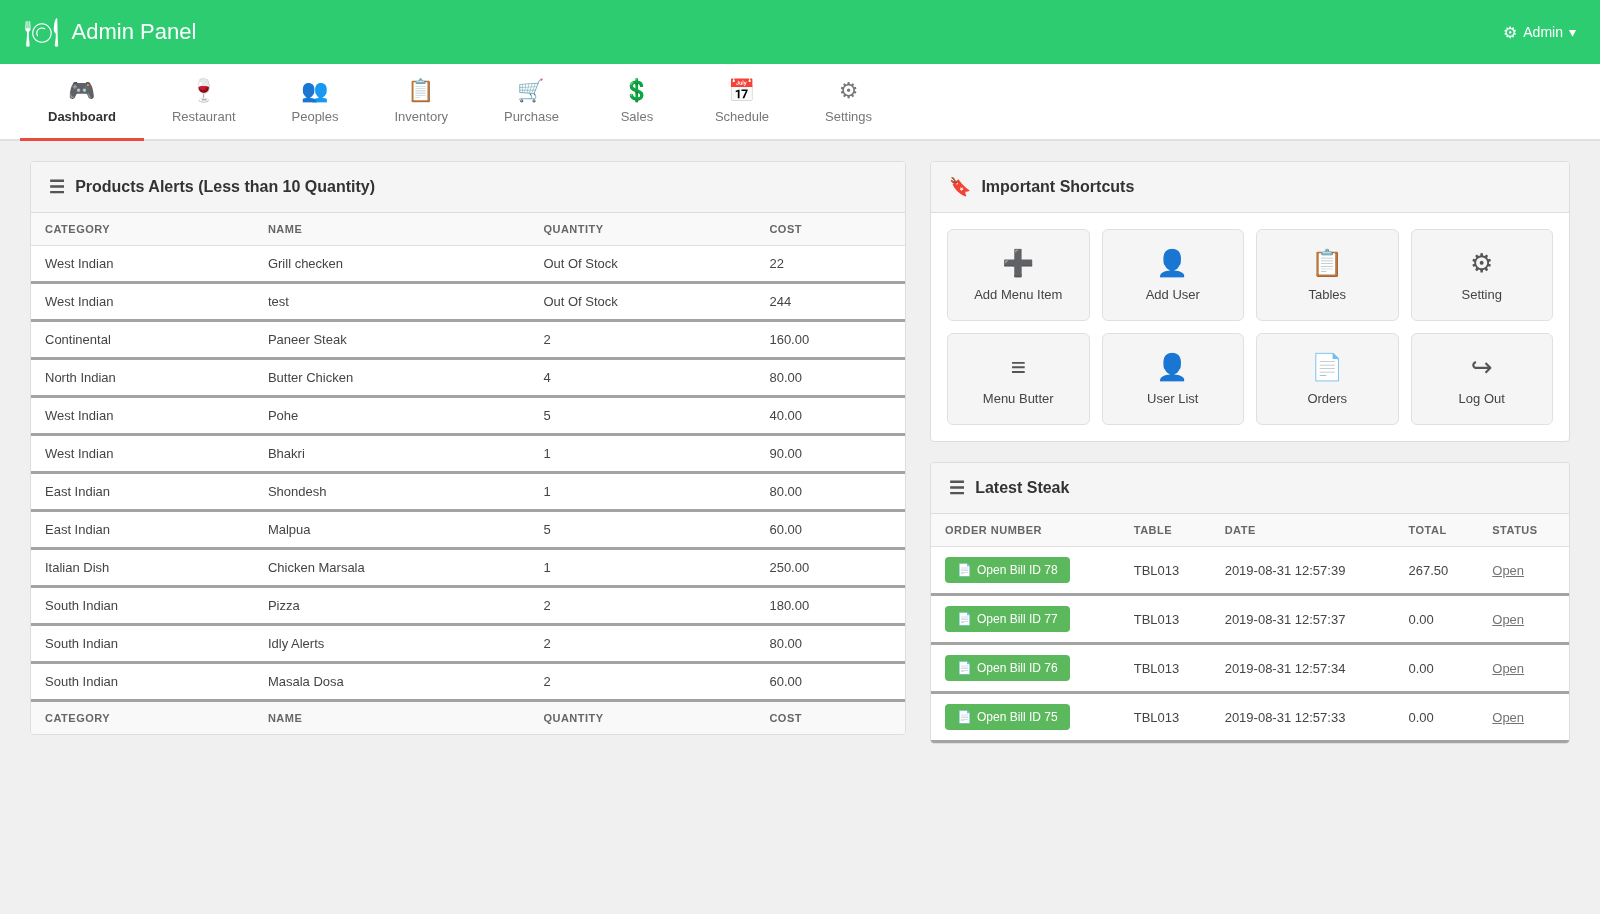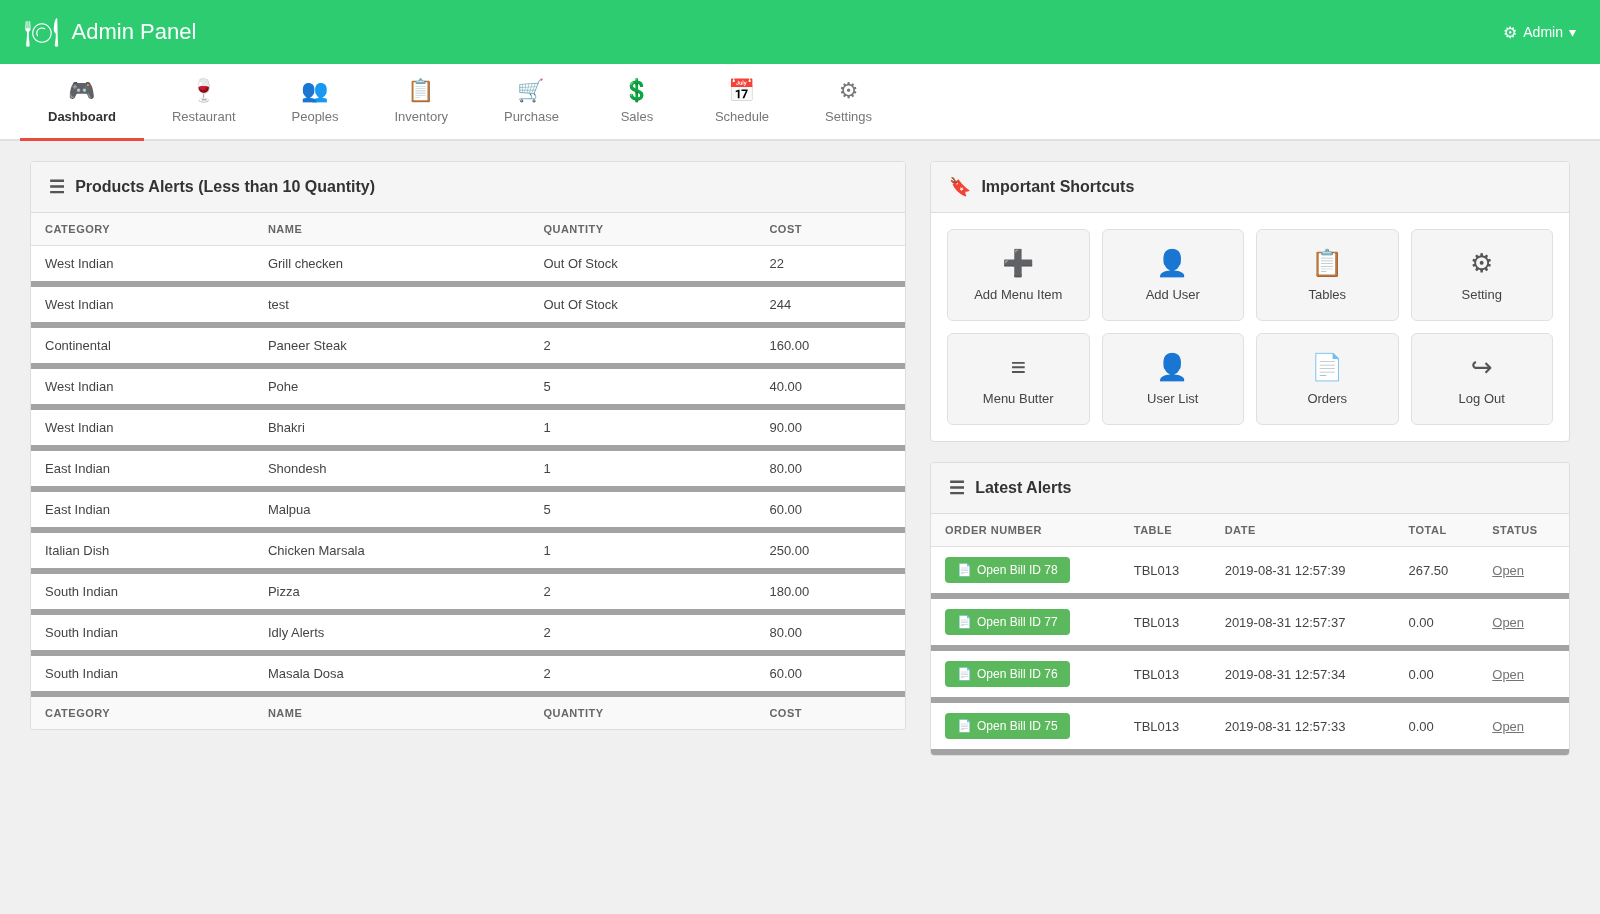--- a/index.html
+++ b/index.html
@@ -109,21 +109,21 @@
     thead th {
       text-align: left;
       padding: 10px 14px;
       font-size: 11px;
       font-weight: 700;
       color: #666;
       letter-spacing: 0.5px;
       border-bottom: 1px solid #e0e0e0;
     }
     tbody tr {
-      border-bottom: 6px solid #a3a3a3;
+      border-bottom: 3px solid #a3a3a3;
       margin-left: 40px;
     }
     tbody td {
       padding: 10px 14px;
       font-size: 13px;
       color: #444;
     }
 
     
     .shortcuts-grid {
@@ -252,20 +252,26 @@
       <td>Out Of Stock</td>
       <td>244</td>
     </tr>
             <tr>
       <td>Continental</td>
       <td>Paneer Steak</td>
       <td>2</td>
       <td>160.00</td>
     </tr>
             <tr>
+      <td>North Indian</td>
+      <td>Butter Chicken</td>
+      <td>4</td>
+      <td>80.00</td>
+    </tr>
+            <tr>
       <td>West Indian</td>
       <td>Pohe</td>
       <td>5</td>
       <td>40.00</td>
     </tr>
             <tr>
       <td>West Indian</td>
       <td>Bhakri</td>
       <td>1</td>
       <td>90.00</td>
@@ -358,21 +364,21 @@
           <div class="shortcut-btn">
       <span class="shortcut-btn-icon">↪</span>
       <span>Log Out</span>
     </div>
         </div>
     </div>
 
     <div class="card orders-section">
       <div class="card-header">
         <span class="card-header-icon">☰</span>
-        <span>Latest Alerts</span>
+        <span>Latest Steak</span>
       </div>
       <table>
         <thead>
           <tr>
             <th>ORDER NUMBER</th>
             <th>TABLE</th>
             <th>DATE</th>
             <th>TOTAL</th>
             <th>STATUS</th>
           </tr>

